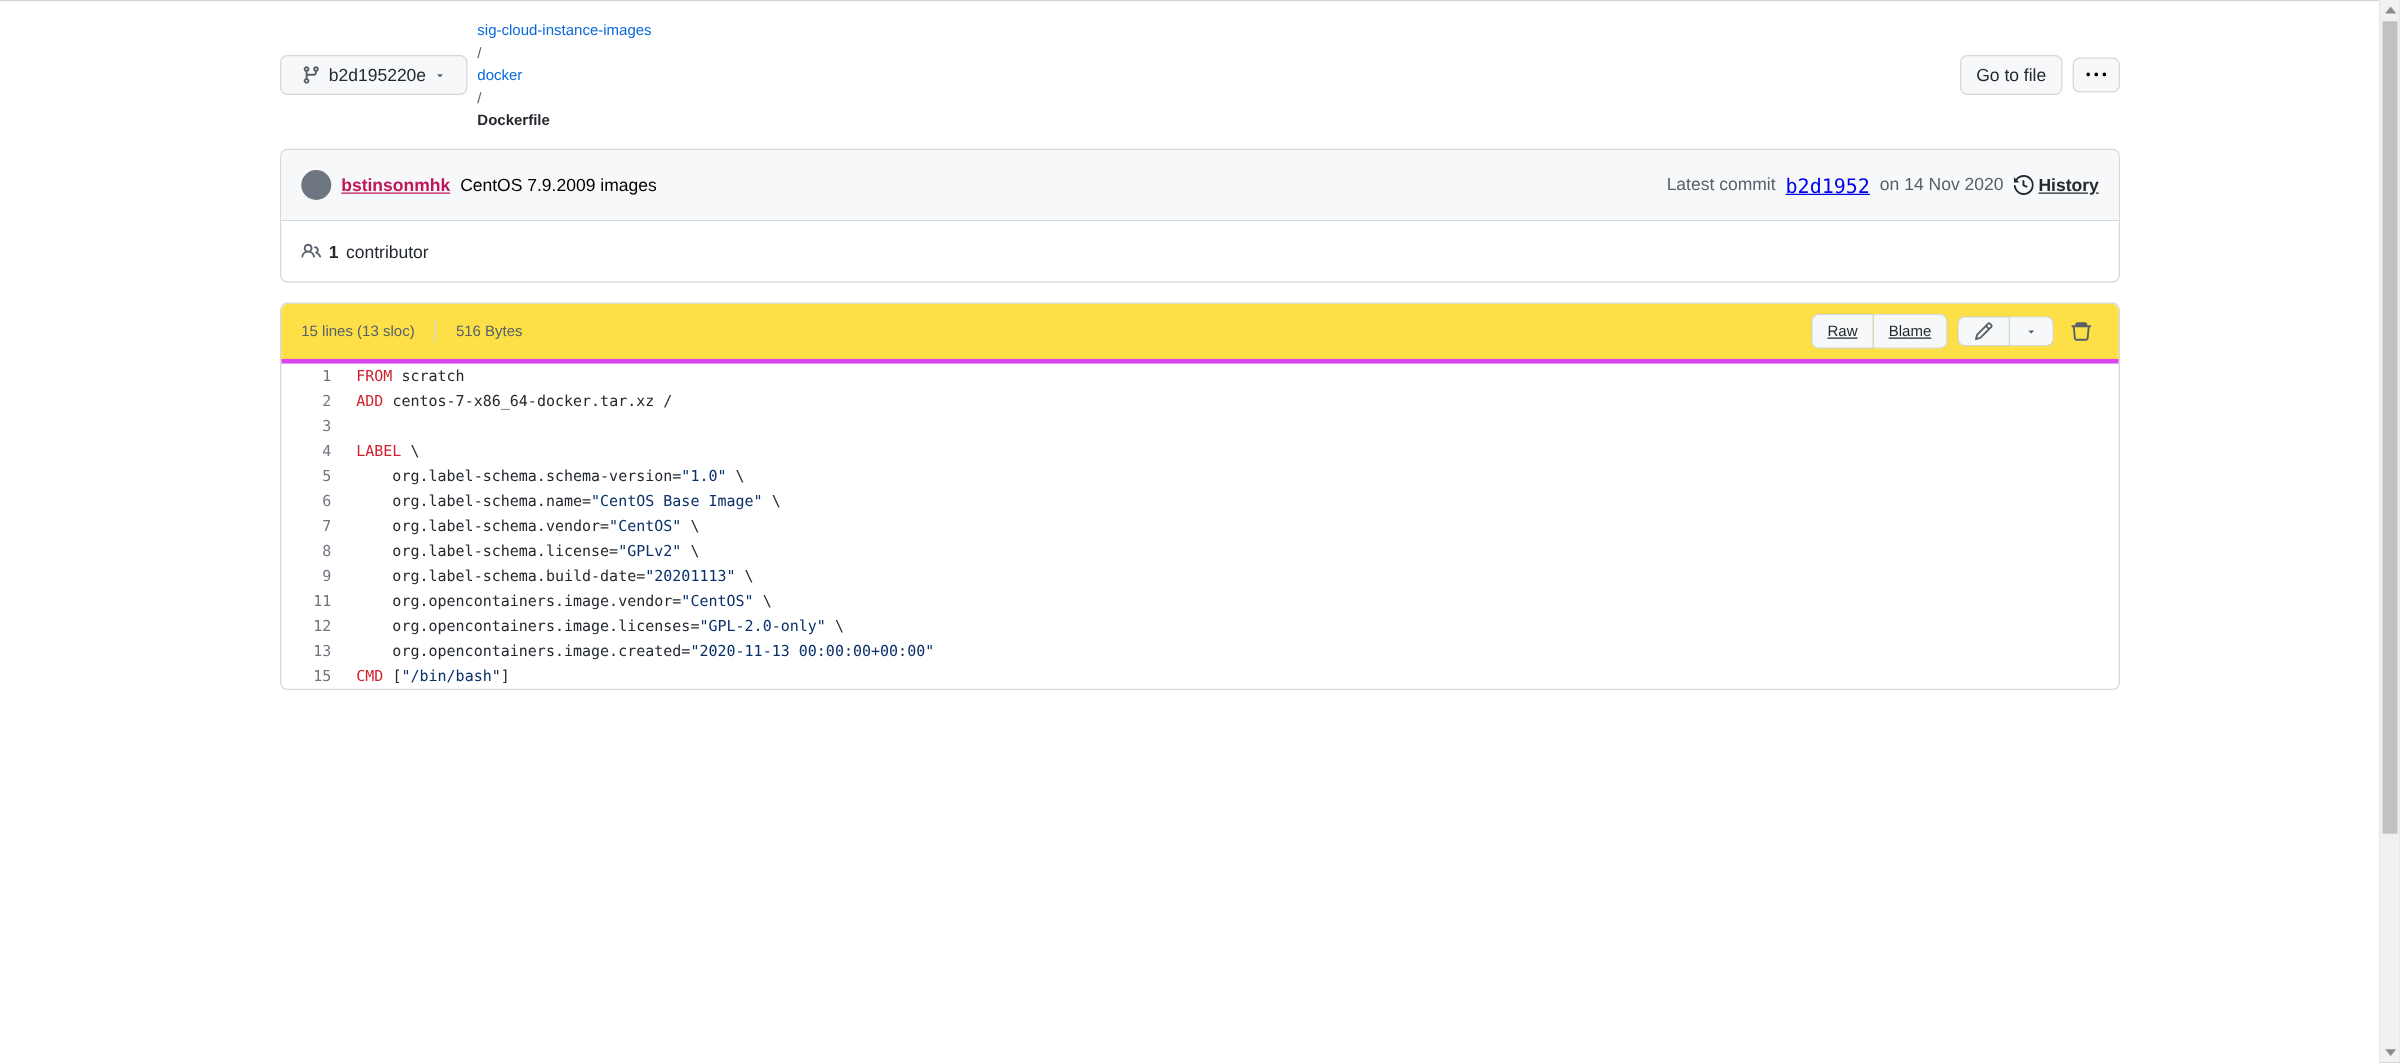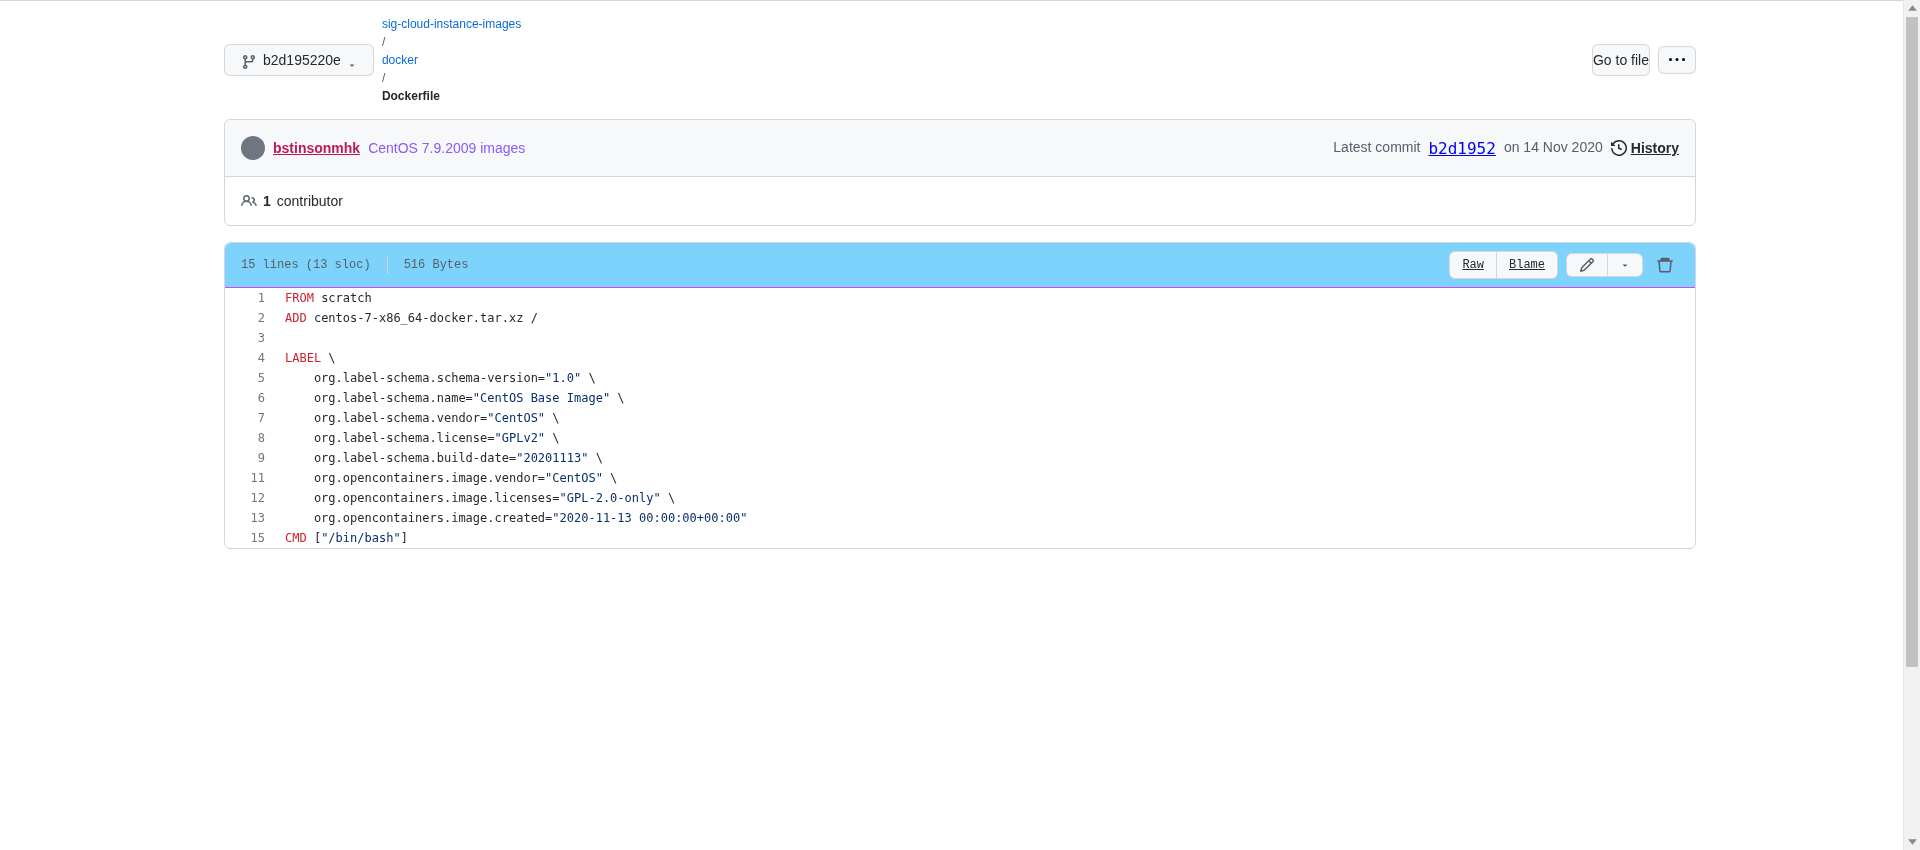--- a/index.html
+++ b/index.html
@@ -8,72 +8,72 @@
     font-family: -apple-system, BlinkMacSystemFont, "Segoe UI", Helvetica, Arial, sans-serif;
     font-size: 14px;
     color: #24292f;
     background: #ffffff;
   }
   .page-wrap { padding: 0 16px; border-top: 1px solid #d0d7de; }
   .container { max-width: 1472px; margin: 0 auto; padding-top: 16px; }
 
   .top-row { display: flex; align-items: center; gap: 8px; margin-bottom: 16px; }
   .branch-btn {
-    display: inline-flex; align-items: flex-end; gap: 6px;
+    display: inline-flex; align-items: center; gap: 6px;
     padding: 5px 16px; font-size: 14px; font-weight: 500;
     color: #24292f; background: #f6f8fa;
     border: 1px solid rgba(27,31,36,0.15); border-radius: 6px;
     line-height: 20px;
   }
   .branch-btn svg { fill: #57606a; }
   .breadcrumb { font-size: 12px; display: flex; gap: 4px; align-items: flex-start; flex-direction: column; }
   .breadcrumb a { color: #0969da; text-decoration: none; }
   .breadcrumb .sep { color: #57606a; }
   .breadcrumb .final { font-weight: 600; color: #24292f; }
   .spacer { flex: 1 1 auto; }
   .btn {
     display: inline-flex; align-items: center; justify-content: center;
-    padding: 5px 0; font-size: 14px; font-weight: 500;
+    padding: 5px 12px; font-size: 14px; font-weight: 500;
     color: #24292f; background: #f6f8fa;
     border: 1px solid rgba(27,31,36,0.15); border-radius: 6px;
     line-height: 20px; gap: 6px;
   }
   .btn.icon-only { padding: 5px 10px; }
 
   .commit-box {
     border: 1px solid #d0d7de; border-radius: 6px; margin-bottom: 16px;
   }
   .commit-header {
     display: flex; align-items: center; padding: 16px;
     background: #f6f8fa; border-bottom: 1px solid #d0d7de;
     border-top-left-radius: 6px; border-top-right-radius: 6px;
     gap: 8px;
   }
   .avatar {
     width: 24px; height: 24px; border-radius: 50%; background: #6e7781;
     display:inline-block;
   }
   .author { font-weight: 600; color: #be185d; }
-  .commit-msg { color: #8b5cf6; }
+  .commit-msg { color: #000000; }
   .commit-right { margin-left: auto; display: flex; gap: 8px; color: #57606a; }
   .commit-right .sha { font-family: ui-monospace, SFMono-Regular, Menlo, monospace; font-size: 16px;}
   .history-link { display: inline-flex; align-items: center; gap: 4px; color: #24292f; font-weight: 600; }
   .history-link svg { fill: #24292f; }
 
   .contributors { padding: 16px; display: flex; align-items: center; gap: 6px; }
   .contributors .count { font-weight: 600; }
   .contributors svg { fill: #57606a; }
 
   .code-box { border: 1px solid #d0d7de; border-radius: 6px; }
   .code-header {
     display: flex; align-items: center; padding: 8px 16px;
-    background: #7dd3fc; border-bottom: 1px solid #d946ef;
+    background: #fde047; border-bottom: 4px solid #d946ef;
     border-top-left-radius: 6px; border-top-right-radius: 6px;
     gap: 16px; color: #57606a; font-size: 12px;
-    font-family: Liberation Mono, monospace;
+    font-family: Liberation Sans, sans-serif;
   }
   .code-header .divider { width: 1px; height: 18px; background: #d0d7de; }
   .code-header .actions { margin-left: auto; display: flex; gap: 8px; align-items: center; }
   .btn-group { display: inline-flex; }
   .btn-group .btn { border-radius: 0; }
   .btn-group .btn:first-child { border-top-left-radius: 6px; border-bottom-left-radius: 6px; }
   .btn-group .btn:last-child { border-top-right-radius: 6px; border-bottom-right-radius: 6px; border-left: none; }
   .btn.small { font-size: 12px; padding: 3px 12px; }
   .icon-btn {
     display: inline-flex; align-items:center; justify-content:center;

